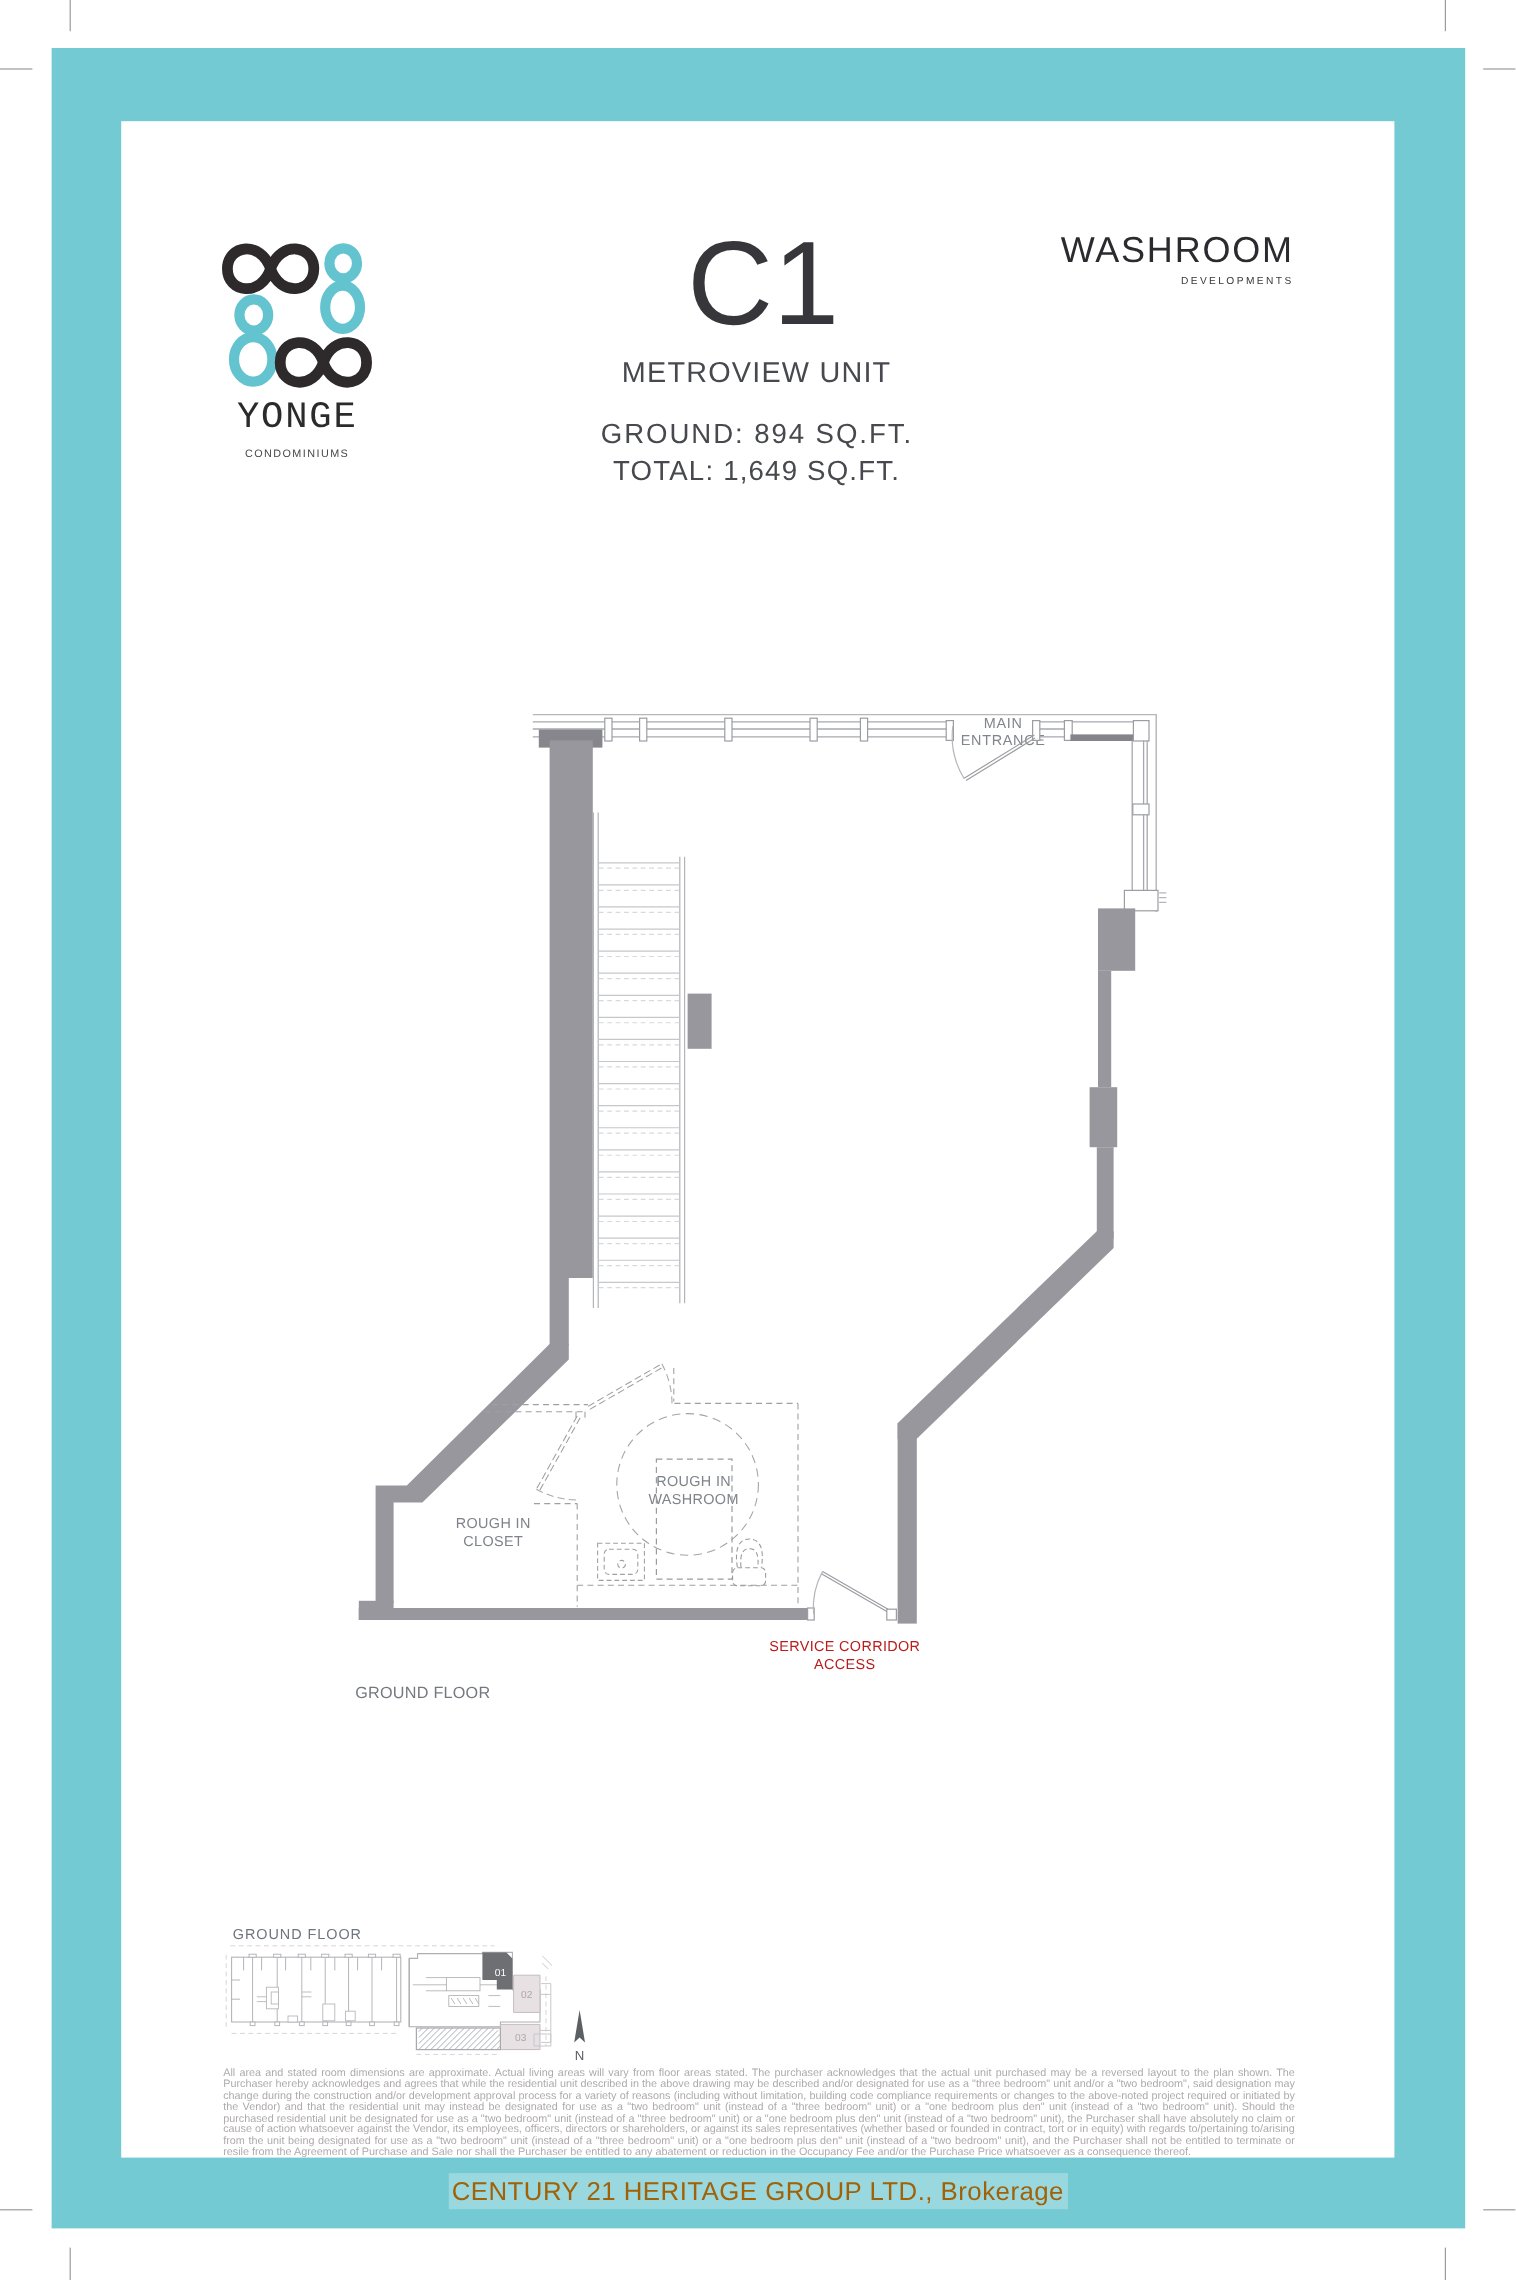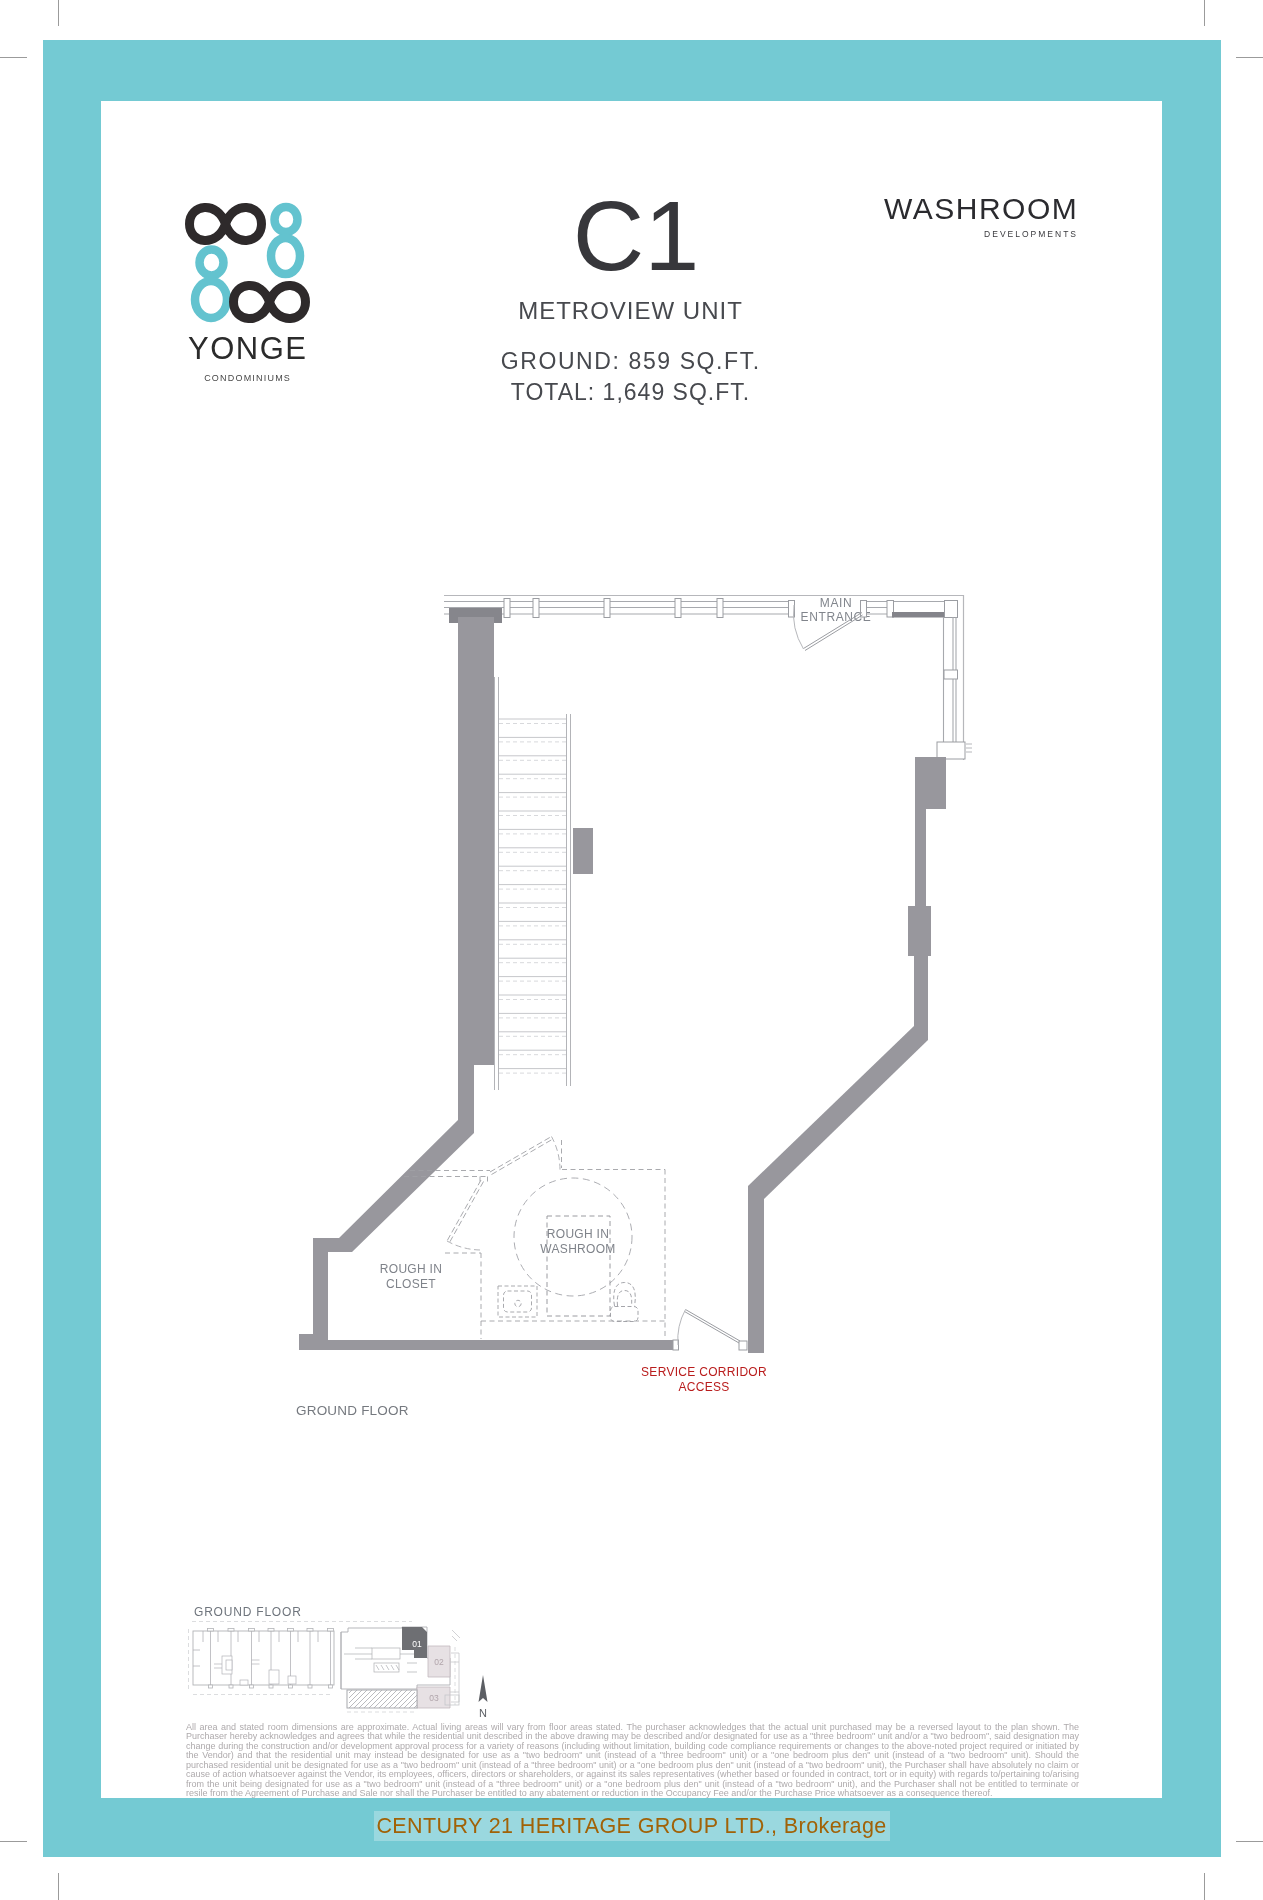--- a/index.html
+++ b/index.html
@@ -40,29 +40,29 @@
   </g>
 
   <g fill="none" stroke="#63c3cf" stroke-width="8.5">
     <ellipse cx="31.5" cy="67.5" rx="12" ry="13"></ellipse>
     <ellipse cx="31" cy="104.5" rx="16" ry="18.5"></ellipse>
   </g>
 
   <path d="M89.5,107 C81.5,83 53.5,87 53.5,107 C53.5,127 81.5,131 89.5,107 C97.5,83 125.5,87 125.5,107 C125.5,127 97.5,131 89.5,107 Z" fill="none" stroke="#2e2a2b" stroke-width="9"></path>
 </svg>
 
-<div class="abs" style="left:180px;top:331px;width:134px;text-align:center;font-family:Liberation Sans, sans-serif;font-size:31px;letter-spacing:1.5px;color:#2b2b2b;text-indent:1.5px">YONGE</div>
+<div class="abs" style="left:180px;top:331px;width:134px;text-align:center;font-family:Liberation Mono, monospace;font-size:31px;letter-spacing:1.5px;color:#2b2b2b;text-indent:1.5px">YONGE</div>
 
 <div class="abs" style="left:180px;top:373px;width:134px;text-align:center;font-size:9px;letter-spacing:1.2px;color:#474747;text-indent:1.2px">CONDOMINIUMS</div>
 
 <div class="abs" style="left:436px;top:179px;width:400px;text-align:center;font-family:Liberation Sans, sans-serif;font-size:99px;color:#37373b">C1</div>
 
 <div class="abs" style="left:430px;top:297px;width:400px;text-align:center;font-size:24px;letter-spacing:1px;color:#47494e;text-indent:1px">METROVIEW UNIT</div>
 
-<div class="abs" style="left:430px;top:348px;width:400px;text-align:center;font-size:23px;letter-spacing:1.6px;color:#47494e;text-indent:1.6px">GROUND: 859 SQ.FT.</div>
+<div class="abs" style="left:430px;top:348px;width:400px;text-align:center;font-size:23px;letter-spacing:1.6px;color:#47494e;text-indent:1.6px">GROUND: 894 SQ.FT.</div>
 
 <div class="abs" style="left:430px;top:379px;width:400px;text-align:center;font-size:23px;letter-spacing:1px;color:#47494e;text-indent:1px">TOTAL: 1,649 SQ.FT.</div>
 
 <div class="abs" style="left:884px;top:192px;width:210px;text-align:left;font-size:30px;letter-spacing:1.5px;color:#2b2b2f">WASHROOM</div>
 
 <div class="abs" style="left:884px;top:229px;width:194px;text-align:right;font-size:8.5px;letter-spacing:2px;color:#39393d">DEVELOPMENTS</div>
 
 <div class="abs" style="left:736px;top:596px;width:200px;text-align:center;font-size:12px;letter-spacing:0.6px;color:#81858c;line-height:14px">MAIN<br>ENTRANCE</div>
 
 <div class="abs" style="left:478px;top:1227px;width:200px;text-align:center;font-size:12px;letter-spacing:0.3px;color:#7f838a;line-height:15px">ROUGH IN<br>WASHROOM</div>

